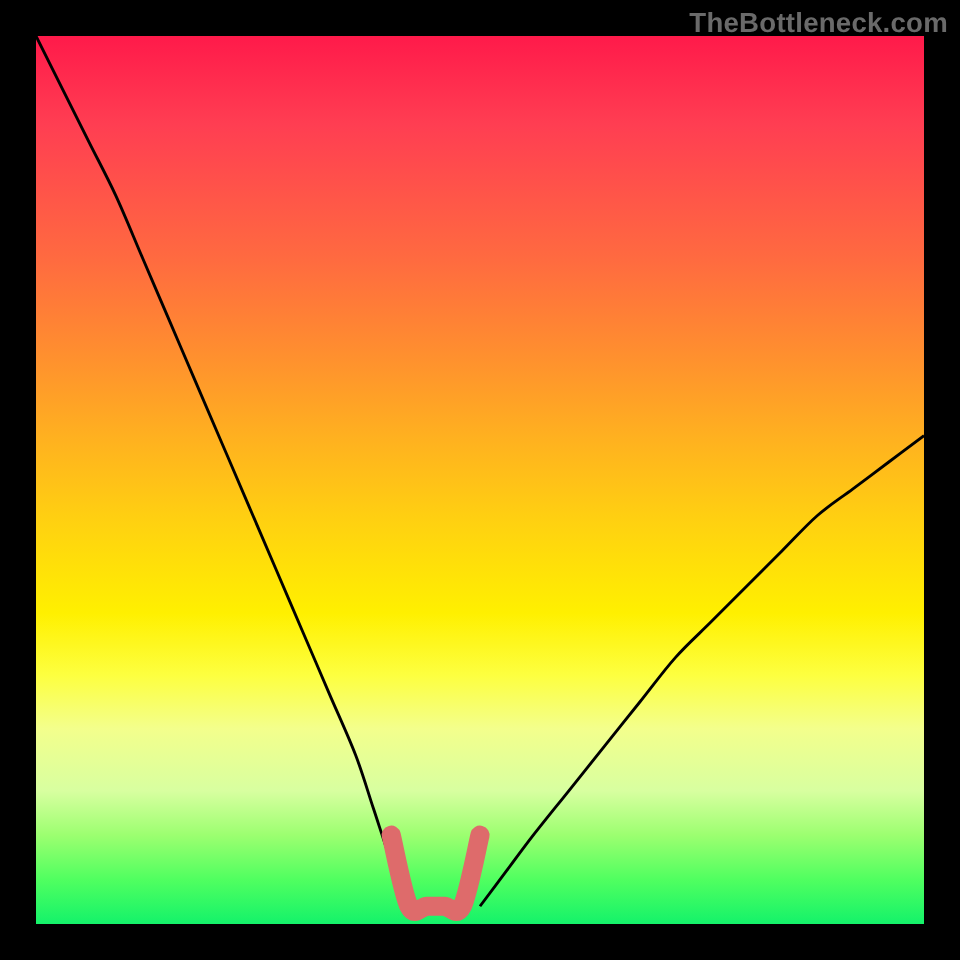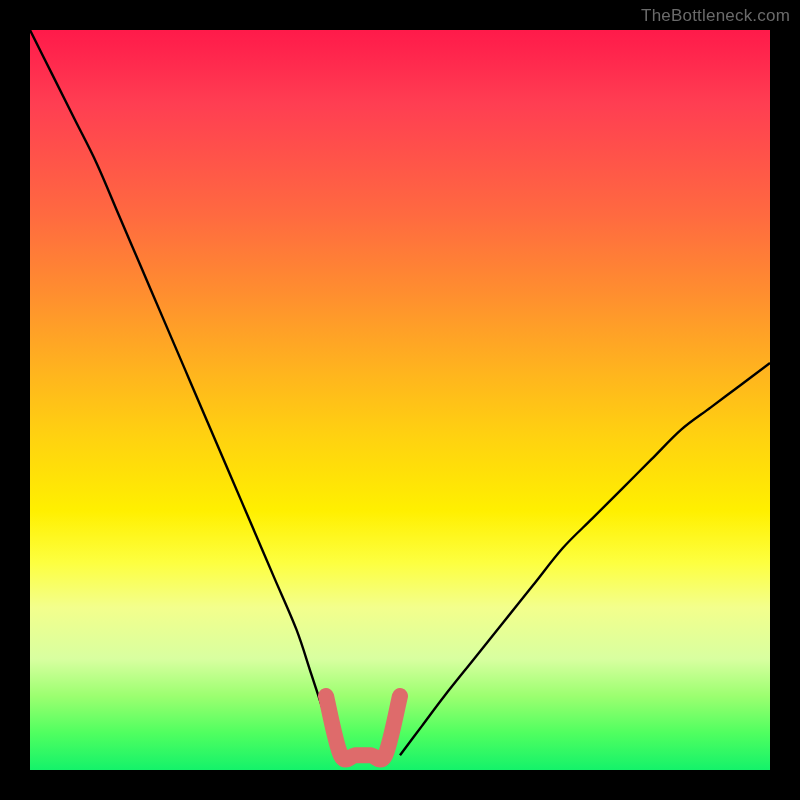--- a/index.html
+++ b/index.html
@@ -43,23 +43,23 @@
       #9cff70 90%,
       #50ff60 95%,
       #14f26a 100%
     );
   }
   .watermark {
     position: absolute;
     top: 6px;
     right: 10px;
     color: #6a6a6a;
-    font-size: 17px;
+    font-size: 23px;
     letter-spacing: 0.2px;
-    font-weight: 400;
+    font-weight: 700;
   }
   .svg-layer {
     position: absolute;
     inset: 0;
   }
 </style>
 </head>
 <body>
 
 <div class="frame">

